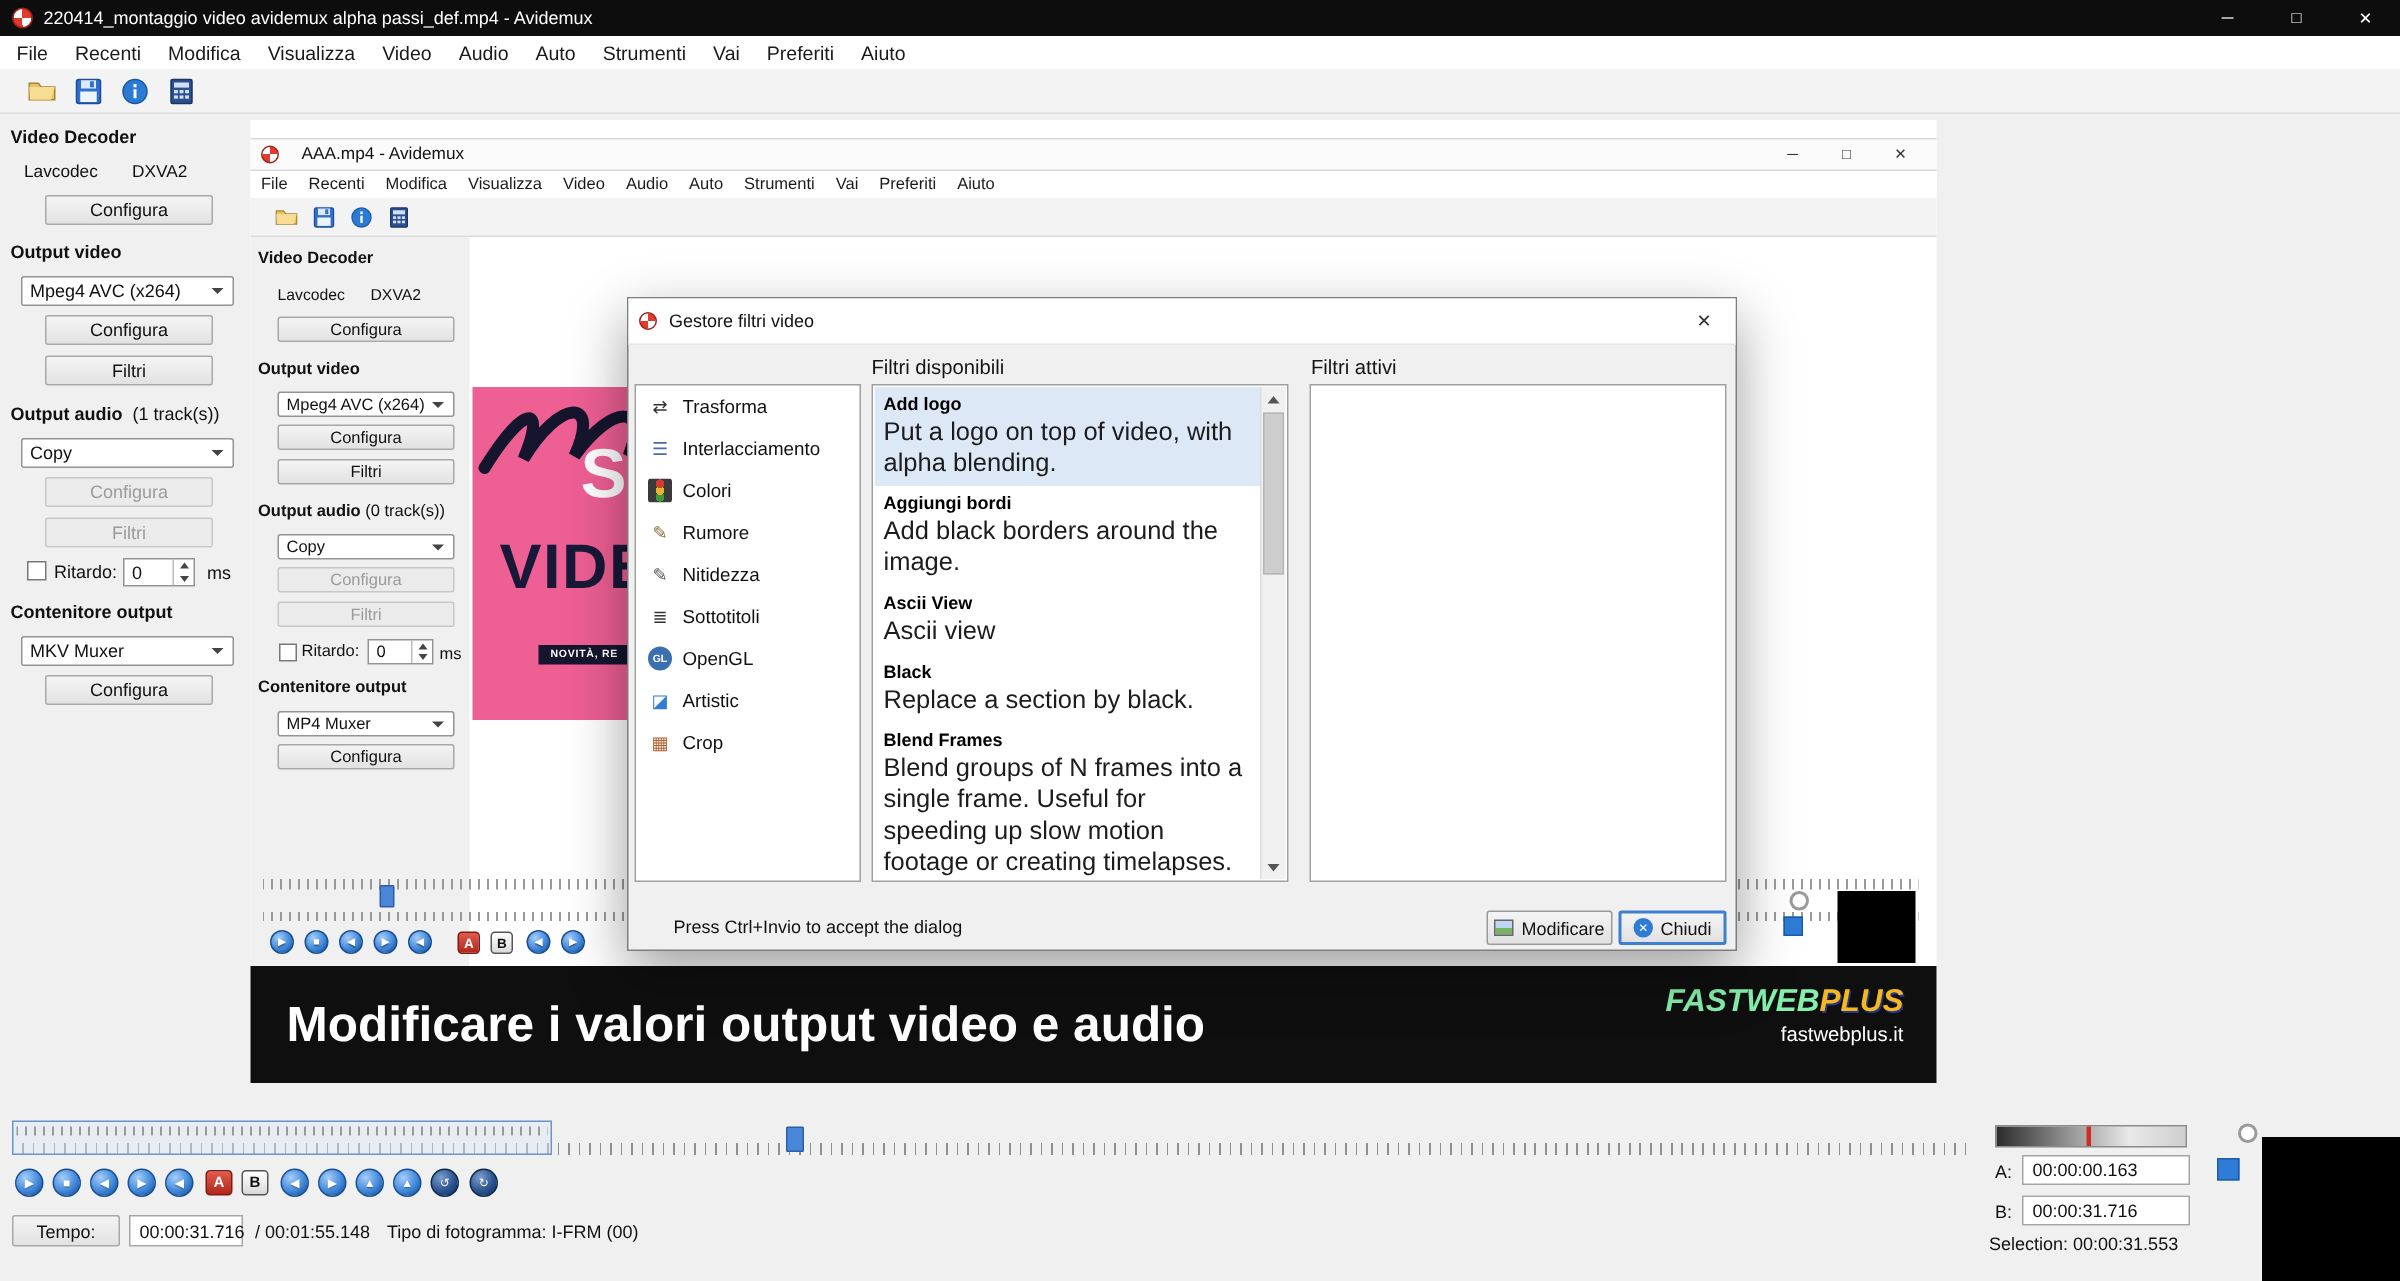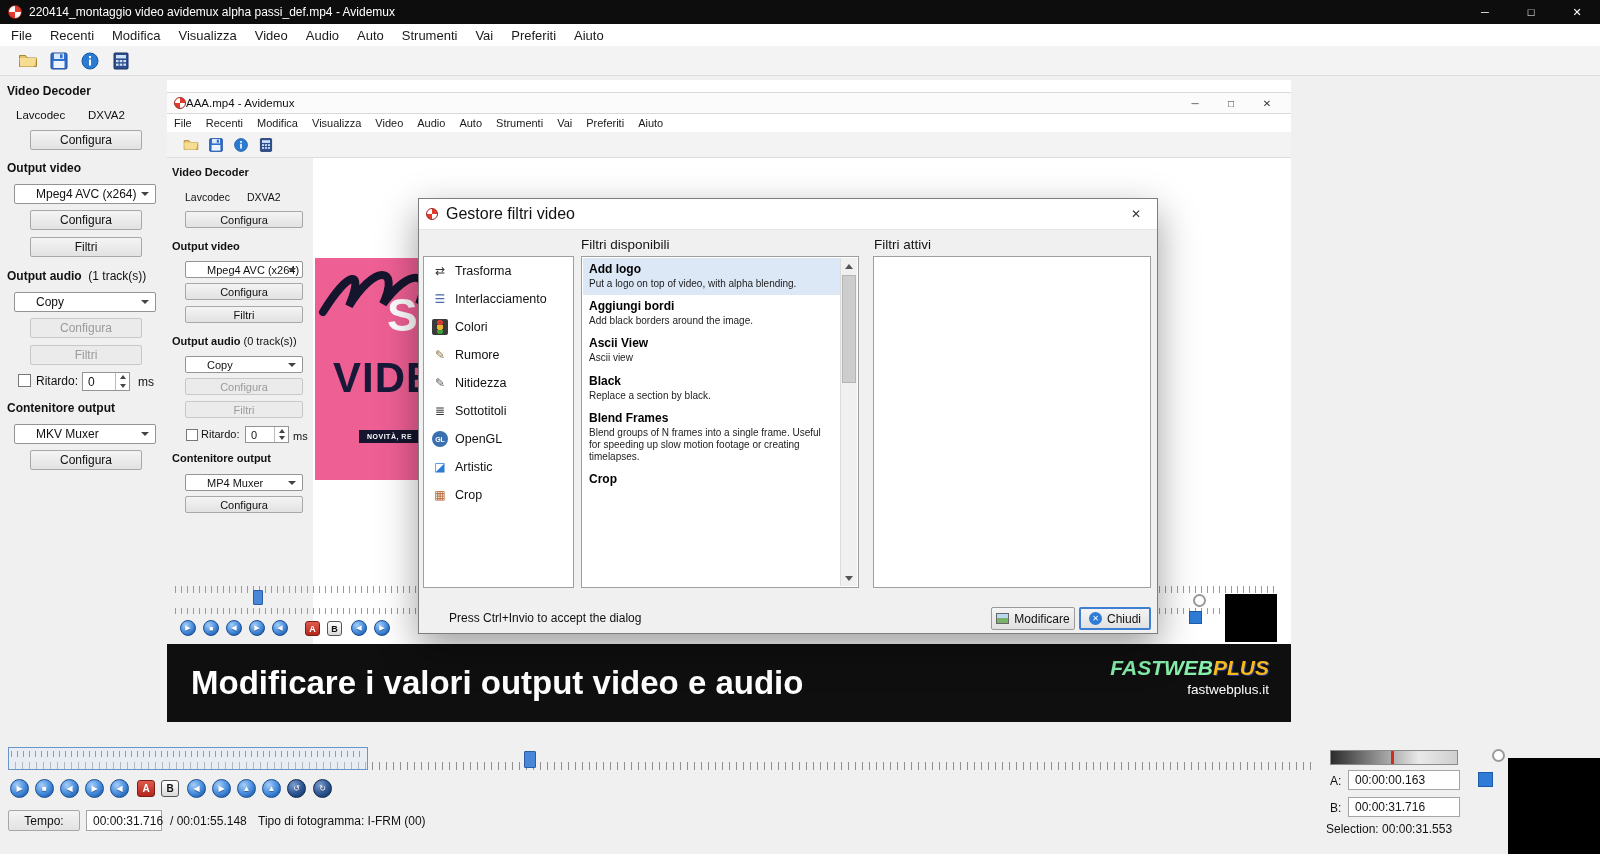--- a/index.html
+++ b/index.html
@@ -27,21 +27,21 @@
 
   
   .label{position:absolute;font-size:12px;color:#111;white-space:nowrap;}
   .label.b{font-weight:bold;}
   .label.sm{font-size:11px;}
   .btn{position:absolute;display:flex;align-items:center;justify-content:center;font-size:12px;color:#111;
        background:linear-gradient(#f4f4f4,#e2e2e2);border:1px solid #a8a8a8;border-radius:2px;box-sizing:border-box;}
   .btn.disabled{color:#9b9b9b;background:#ebebeb;border-color:#c8c8c8;}
   .btn.sm{font-size:11px;}
   .select{position:absolute;background:#fff;border:1px solid #949494;border-radius:2px;box-sizing:border-box;
-          font-size:12px;display:flex;align-items:center;padding-left:21px;white-space:nowrap;overflow:hidden;}
+          font-size:12px;display:flex;align-items:center;padding-left:5px;white-space:nowrap;overflow:hidden;}
   .select::after{content:"";position:absolute;right:6px;top:50%;margin-top:-2px;border:4px solid transparent;border-top-color:#444;}
   .select.sm{font-size:11px;}
   .checkbox{position:absolute;background:#fff;border:1px solid #777;box-sizing:border-box;width:13px;height:13px;}
   .spin{position:absolute;background:#fff;border:1px solid #949494;box-sizing:border-box;font-size:12px;
         display:flex;align-items:center;padding-left:5px;}
   .spin.sm{font-size:11px;}
   .spin .arrows{position:absolute;right:0;top:0;bottom:0;width:13px;border-left:1px solid #bbb;display:flex;flex-direction:column;}
   .spin .arrows span{flex:1;display:flex;align-items:center;justify-content:center;}
   .spin .arrows .up::after{content:"";border:3px solid transparent;border-bottom:4px solid #444;margin-top:-3px;}
   .spin .arrows .dn::after{content:"";border:3px solid transparent;border-top:4px solid #444;margin-bottom:-3px;}
@@ -59,21 +59,21 @@
   .mk.a{background:linear-gradient(#e05a4e,#b3271c);border:1px solid #7e1b13;color:#fff;}
   .mk.b{background:linear-gradient(#fff,#d9d9d9);border:1px solid #555;color:#111;}
   .mk.mini{width:15px;height:15px;font-size:9px;}
   .ticks{position:absolute;background-image:repeating-linear-gradient(90deg,#8f8f8f 0 1px,transparent 1px 7px);}
   .ticks.fine{background-image:repeating-linear-gradient(90deg,#9a9a9a 0 1px,transparent 1px 6px);}
 
   
   .video{position:absolute;left:167px;top:80px;width:1124px;height:642px;background:#fff;}
   .in-titlebar{position:absolute;left:0;top:12px;width:100%;height:22px;background:#fbfbfb;
                border:1px solid #d9d9d9;border-left:none;border-right:none;display:flex;align-items:center;box-sizing:border-box;}
-  .in-title{font-size:11.5px;margin-left:0;color:#111;}
+  .in-title{font-size:11.5px;margin-left:15px;color:#111;}
   .in-controls{position:absolute;right:6px;top:12px;height:22px;display:flex;}
   .in-winbtn{width:36px;height:22px;display:flex;align-items:center;justify-content:center;font-size:10px;color:#333;}
   .in-menubar{position:absolute;left:0;top:34px;width:100%;height:18px;background:#fff;display:flex;align-items:center;}
   .in-menu-item{font-size:11px;padding:0 7px;color:#1a1a1a;}
   .in-toolbar{position:absolute;left:0;top:52px;width:100%;height:26px;background:#f3f3f3;border-bottom:1px solid #ddd;
               display:flex;align-items:center;gap:9px;padding-left:16px;box-sizing:border-box;}
   .in-panel{position:absolute;left:0;top:78px;width:146px;height:486px;background:#f0f0f0;}
 
   .thumb{position:absolute;left:148px;top:178px;width:212px;height:222px;background:#ee5f94;overflow:hidden;}
   .thumb .letter{position:absolute;left:72px;top:30px;color:#fff;font-weight:bold;font-size:46px;}
@@ -87,40 +87,40 @@
   .brand .line1{font-size:21px;font-weight:bold;font-style:italic;}
   .brand .fw{color:#86efac;}
   .brand .plus{color:#f5b81f;text-shadow:1px 1px 0 #27368a;}
   .brand .site{color:#fff;font-size:13.5px;margin-top:2px;}
 
   
   .dialog{position:absolute;left:418px;top:198px;width:740px;height:436px;background:#f0f0f0;
           border:1px solid #7e7e7e;box-shadow:0 14px 36px rgba(0,0,0,.38);box-sizing:border-box;}
   .dlg-titlebar{position:absolute;left:0;top:0;right:0;height:30px;background:#fff;display:flex;align-items:center;
                 border-bottom:1px solid #e6e6e6;}
-  .dlg-title{font-size:16px;margin-left:8px;color:#111;}
+  .dlg-title{font-size:12px;margin-left:8px;color:#111;}
   .dlg-close{position:absolute;right:0;top:0;width:42px;height:30px;display:flex;align-items:center;justify-content:center;
              font-size:12px;color:#333;}
   .hdr{position:absolute;font-size:13.5px;color:#151515;}
   .listbox{position:absolute;background:#fff;border:1px solid #9f9f9f;box-sizing:border-box;overflow:hidden;}
   .cat-item{height:28px;display:flex;align-items:center;gap:7px;padding-left:8px;font-size:12.5px;color:#111;}
   .cicon{width:16px;height:16px;display:flex;align-items:center;justify-content:center;font-size:12px;flex:0 0 auto;color:#333;}
   .ci-interlace{color:#4a6da7;}
   .ci-colors{border-radius:2px;background:
      radial-gradient(circle 3px at 8px 3.5px,#d23b2e 98%,transparent),
      radial-gradient(circle 3px at 8px 8px,#e8b430 98%,transparent),
      radial-gradient(circle 3px at 8px 12.5px,#3f9a3a 98%,transparent),#3a3a3a;}
   .ci-noise{color:#8a6d3b;}
   .ci-sharp{color:#555;}
   .ci-gl{background:#3a6fb0;border-radius:8px;color:#fff;font-size:7px;font-weight:bold;}
   .ci-art{color:#2e7cd6;}
   .ci-misc{color:#b0622e;}
   .flt{padding:4px 8px 5px 6px;}
   .flt .fn{font-size:12px;font-weight:bold;color:#000;}
-  .flt .fd{font-size:10px;color:#1c1c1c;line-height:1.22;margin-top:2px;max-width:240px;}
+  .flt .fd{font-size:17px;color:#1c1c1c;line-height:1.22;margin-top:2px;max-width:240px;}
   .flt.sel{background:#dde8f6;}
   .sbar{position:absolute;top:1px;bottom:1px;right:1px;width:16px;background:#f0f0f0;border-left:1px solid #dcdcdc;}
   .sbar .ar{position:absolute;left:0;width:15px;height:16px;display:flex;align-items:center;justify-content:center;}
   .sbar .ar.up{top:0;} .sbar .ar.up::after{content:"";border:4px solid transparent;border-bottom:5px solid #555;margin-top:-4px;}
   .sbar .ar.dn{bottom:0;} .sbar .ar.dn::after{content:"";border:4px solid transparent;border-top:5px solid #555;margin-bottom:-4px;}
   .sbar .thumb-v{position:absolute;left:1px;right:1px;top:17px;height:106px;background:#cdcdcd;border:1px solid #b5b5b5;}
   .hint{position:absolute;font-size:12px;color:#111;}
   .dlg-btn{position:absolute;display:flex;align-items:center;justify-content:center;gap:5px;font-size:12px;
            background:linear-gradient(#f4f4f4,#e1e1e1);border:1px solid #9a9a9a;border-radius:2px;box-sizing:border-box;}
   .dlg-btn.focus{border:2px solid #3d7fd0;}

